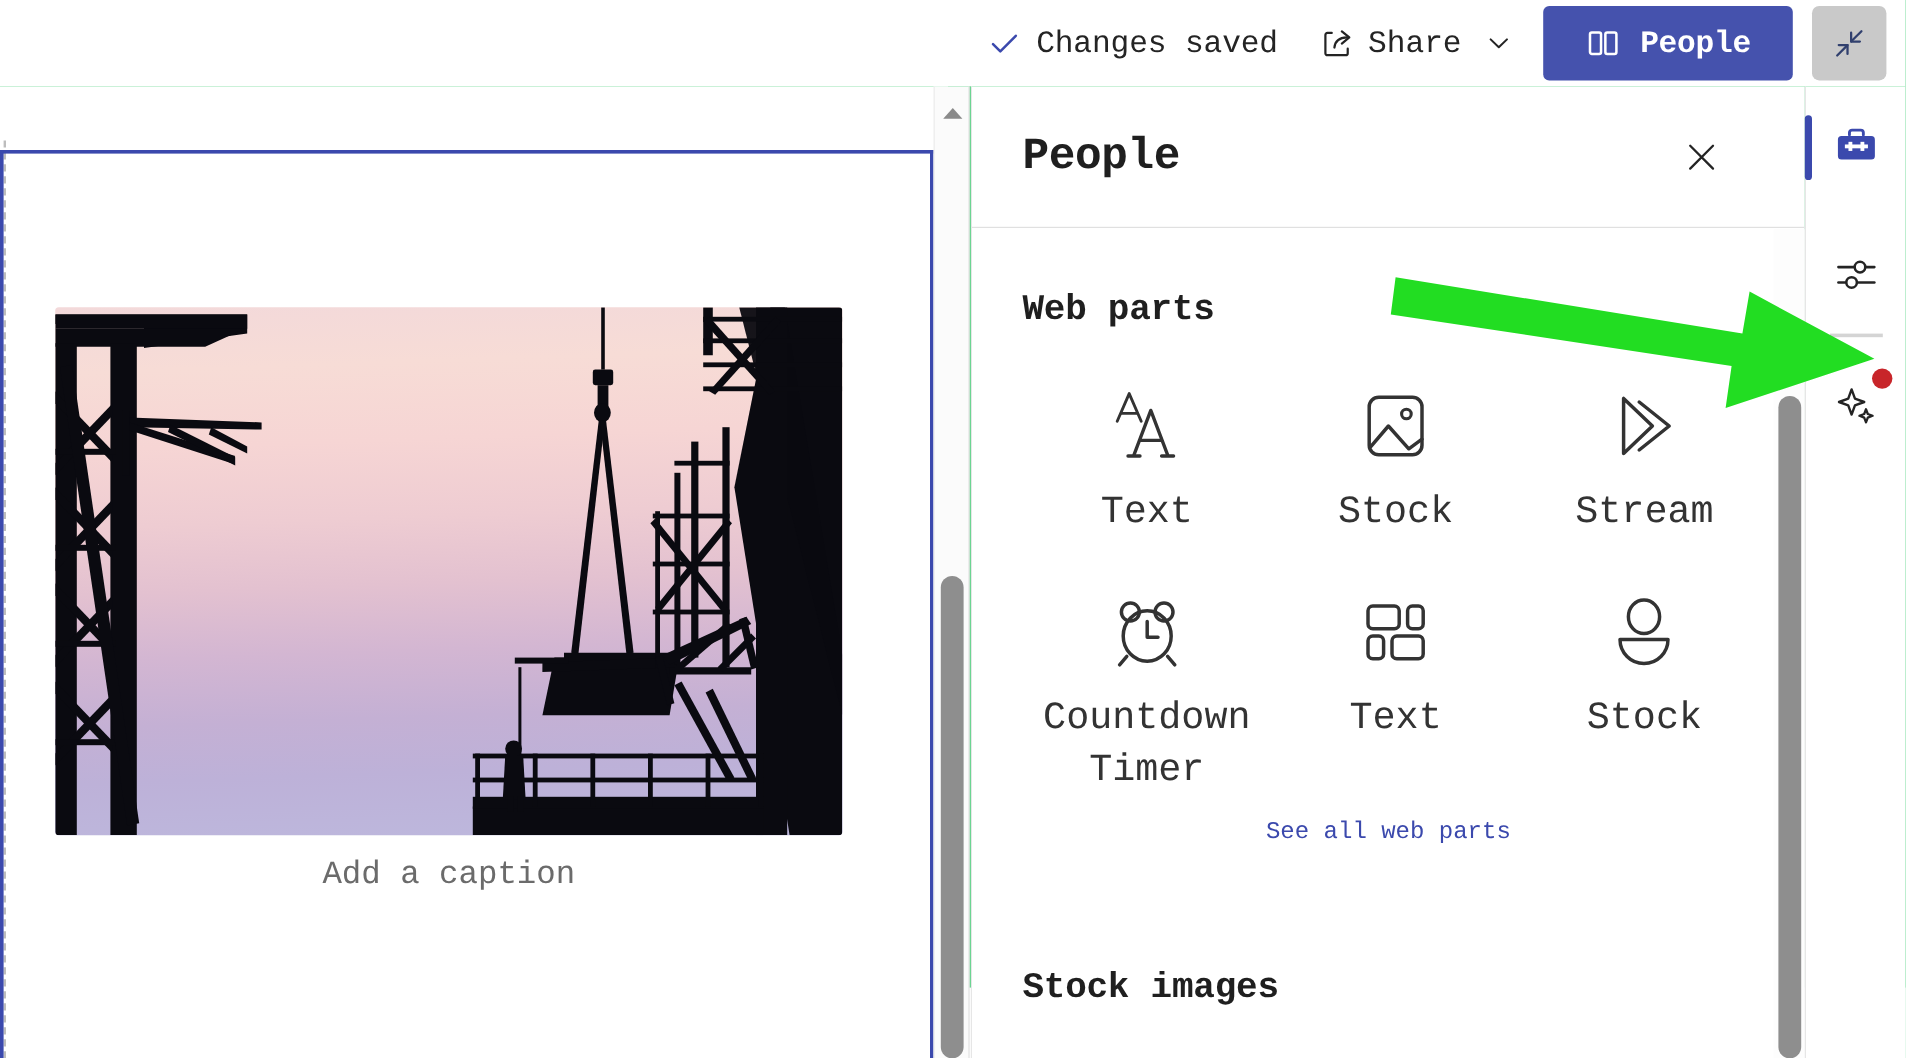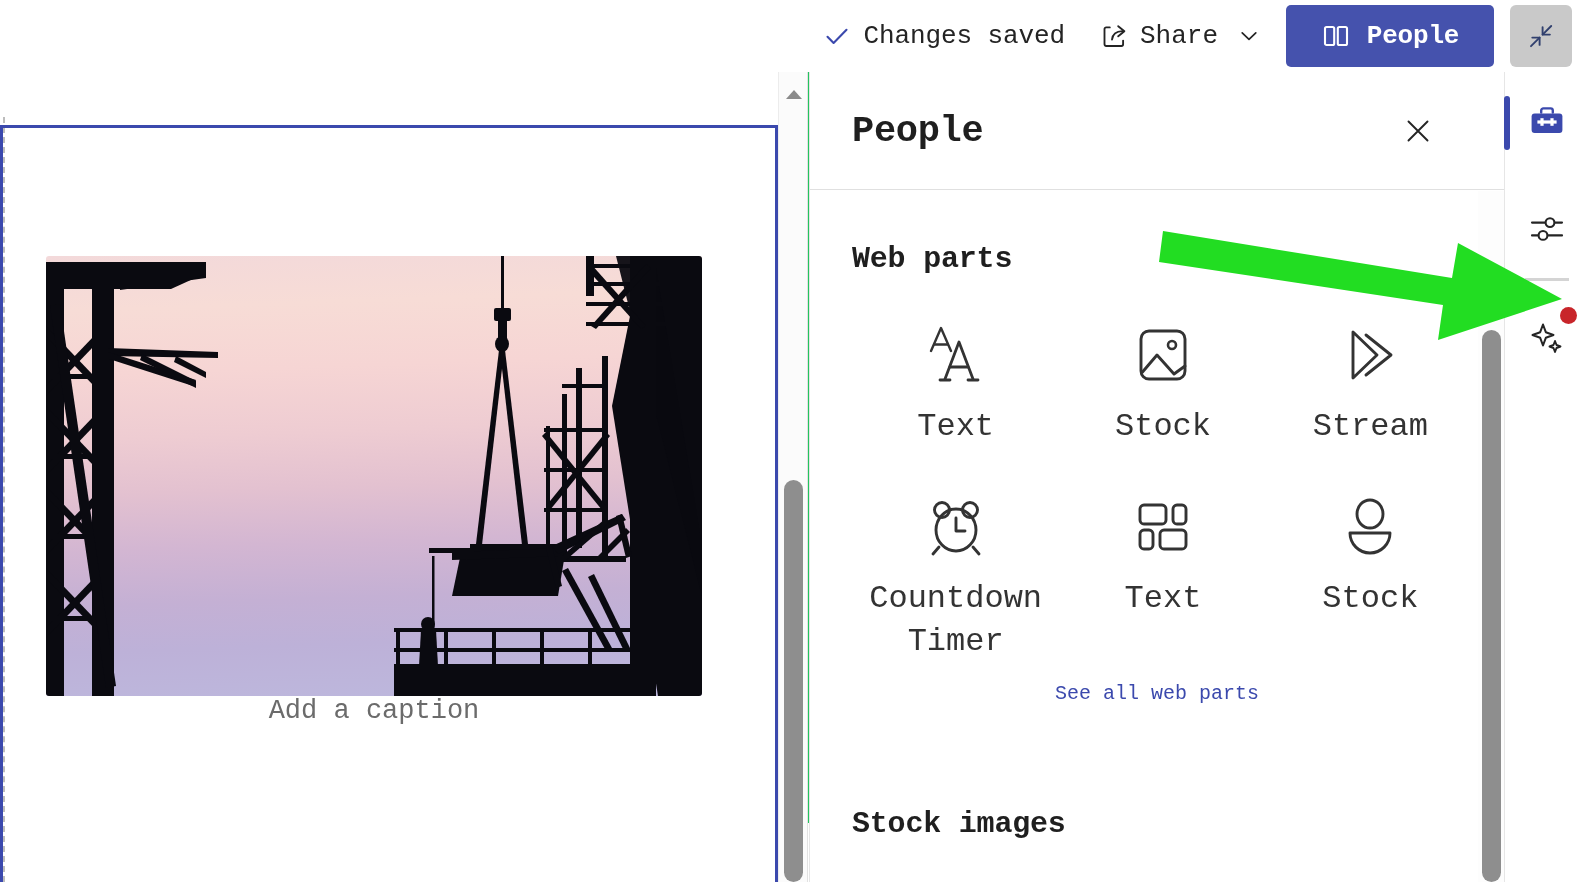--- a/index.html
+++ b/index.html
@@ -78,21 +78,21 @@
        #f6d5d4 26%,
        #eeccd2 40%,
        #e3c1d0 52%,
        #d3b6d2 64%,
        #c4b0d4 76%,
        #bdb1d8 86%,
        #bdb8dd 100%);
   }
   .photo svg { position:absolute; left:0; top:0; width:100%; height:100%; display:block; }
   .caption {
-    text-align: center;
+    margin-top: 19px; text-align: center;
     font-size: 27px; color: #6b6b6b;
     cursor: text;
   }
 
   
   .canvas-scroll {
     position: absolute; left: 778px; top: 72px; width: 30px; height: 810px;
     background: #fbfbfb; border-left: 1px solid #ececec; border-right:1px solid #e2e2e2;
   }
   .canvas-scroll .up-arrow {

